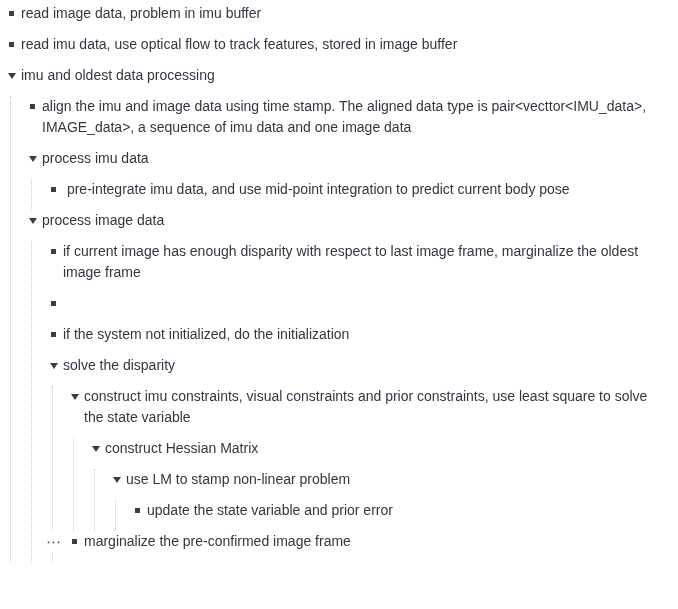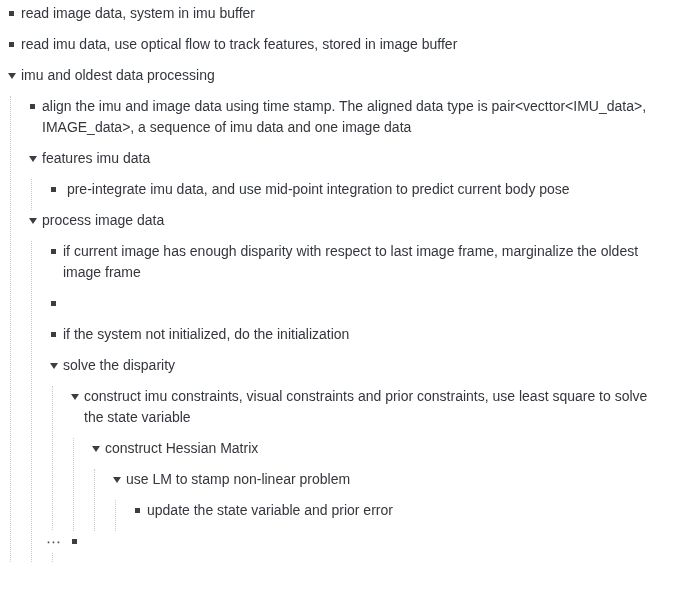--- a/index.html
+++ b/index.html
@@ -54,21 +54,21 @@
 </style>
 </head>
 <body>
 
 <div id="outline">
     <div class="node">
       <div class="row">
         <span class="bullet sq">
           <i></i>
         </span>
-        <span class="text">read image data, system in imu buffer</span>
+        <span class="text">read image data, problem in imu buffer</span>
       </div>
     </div>
     <div class="node">
       <div class="row">
         <span class="bullet sq">
           <i></i>
         </span>
         <span class="text">read imu data, use optical flow to track features, stored in image buffer</span>
       </div>
     </div>
@@ -86,21 +86,21 @@
               <i></i>
             </span>
             <span class="text">align the imu and image data using time stamp. The aligned data type is pair&lt;vecttor&lt;IMU_data&gt;, IMAGE_data&gt;, a sequence of imu data and one image data</span>
           </div>
         </div>
         <div class="node">
           <div class="row">
             <span class="bullet tri">
               <i></i>
             </span>
-            <span class="text">features imu data</span>
+            <span class="text">process imu data</span>
           </div>
           <div class="children">
             <div class="node">
               <div class="row">
                 <span class="bullet sq">
                   <i></i>
                 </span>
                 <span class="text"> pre-integrate imu data, and use mid-point integration to predict current body pose</span>
               </div>
             </div>
@@ -182,20 +182,21 @@
                       </div>
                     </div>
                   </div>
                 </div>
                 <div class="node">
                   <div class="row">
                     <span class="prefix">⋯</span>
                     <span class="bullet sq">
                       <i></i>
                     </span>
+                    <span class="text">marginalize the pre-confirmed image frame</span>
                   </div>
                 </div>
               </div>
             </div>
           </div>
         </div>
       </div>
     </div>
   </div>
 

